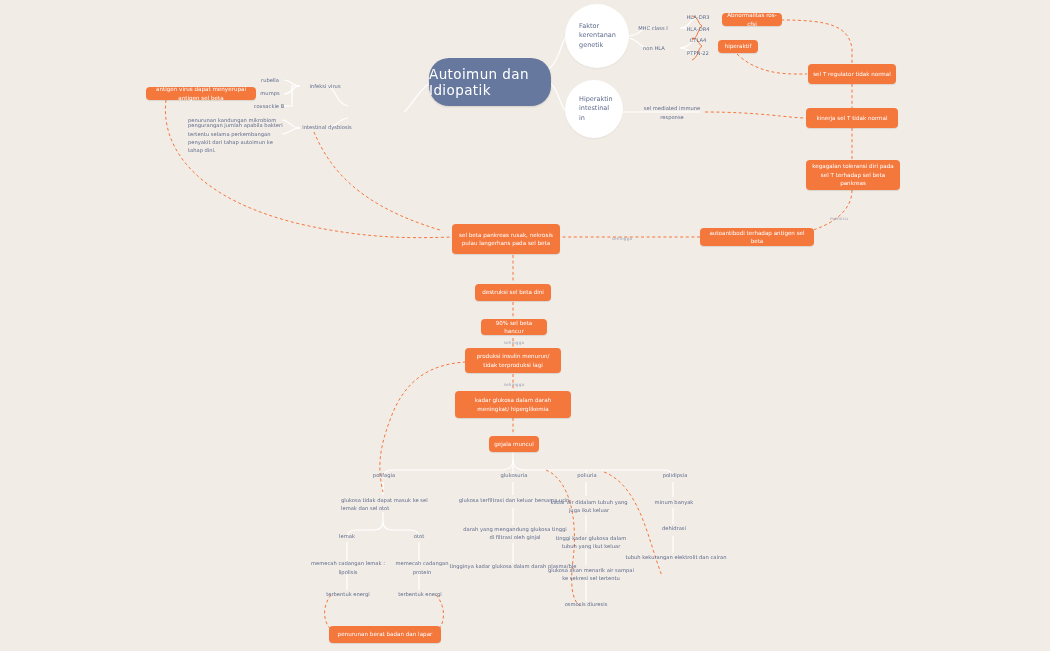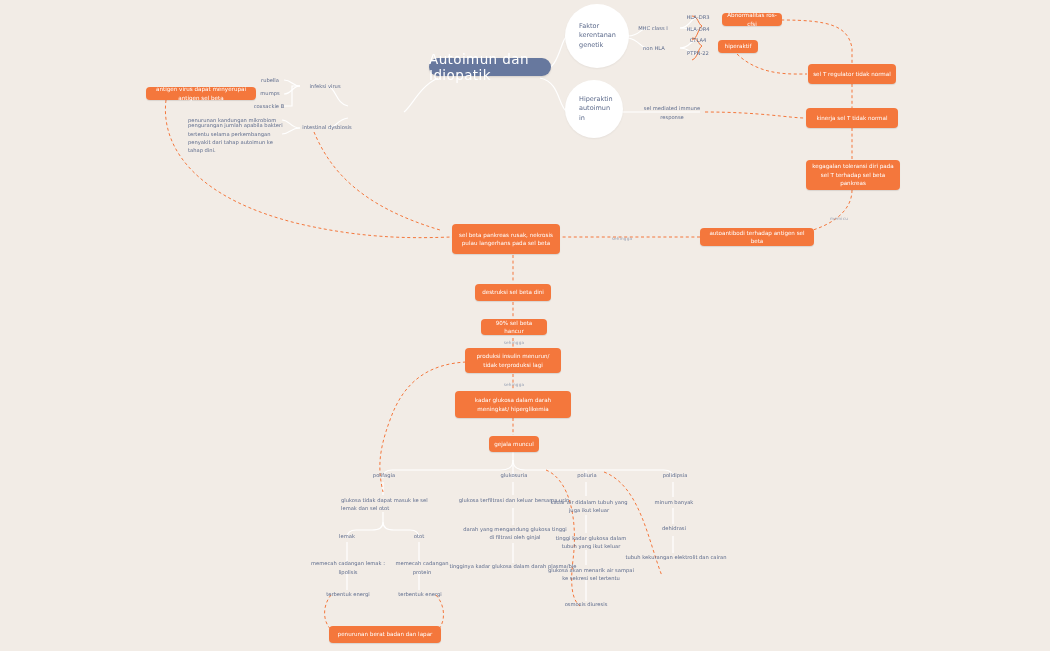--- a/index.html
+++ b/index.html
@@ -146,28 +146,28 @@
 
       <path d="M331,595 C322,606 322,624 334,632"></path>
       <path d="M436,595 C446,606 446,624 436,632"></path>
 
       <path d="M166,100 C160,150 200,200 300,224 C370,240 420,238 452,237"></path>
 
       <path d="M314,132 C330,170 360,206 440,230"></path>
     </g>
   </svg>
 
-  <div class="node central" style="left:429px;top:58px;width:122px;height:18px;">Autoimun dan Idiopatik</div>
+  <div class="node central" style="left:429px;top:58px;width:122px;height:48px;">Autoimun dan Idiopatik</div>
 
   <div class="node circle" style="left:565px;top:4px;width:64px;height:64px;">
     <span>Faktor kerentanan genetik</span>
   </div>
 
   <div class="node circle" style="left:565px;top:80px;width:58px;height:58px;">
-    <span>Hiperaktin autoimun in</span>
+    <span>Hiperaktin intestinal in</span>
   </div>
 
 
   <div class="node plain center" style="left:630px;top:24px;width:46px;height:9px;">MHC class I</div>
   <div class="node plain center" style="left:632px;top:44px;width:44px;height:9px;">non HLA</div>
 
   <div class="node plain center" style="left:678px;top:13px;width:40px;height:9px;">HLA-DR3</div>
   <div class="node plain center" style="left:678px;top:25px;width:40px;height:9px;">HLA-DR4</div>
   <div class="node plain center" style="left:678px;top:36px;width:40px;height:9px;">CTLA4</div>
   <div class="node plain center" style="left:678px;top:49px;width:40px;height:9px;">PTPN-22</div>

